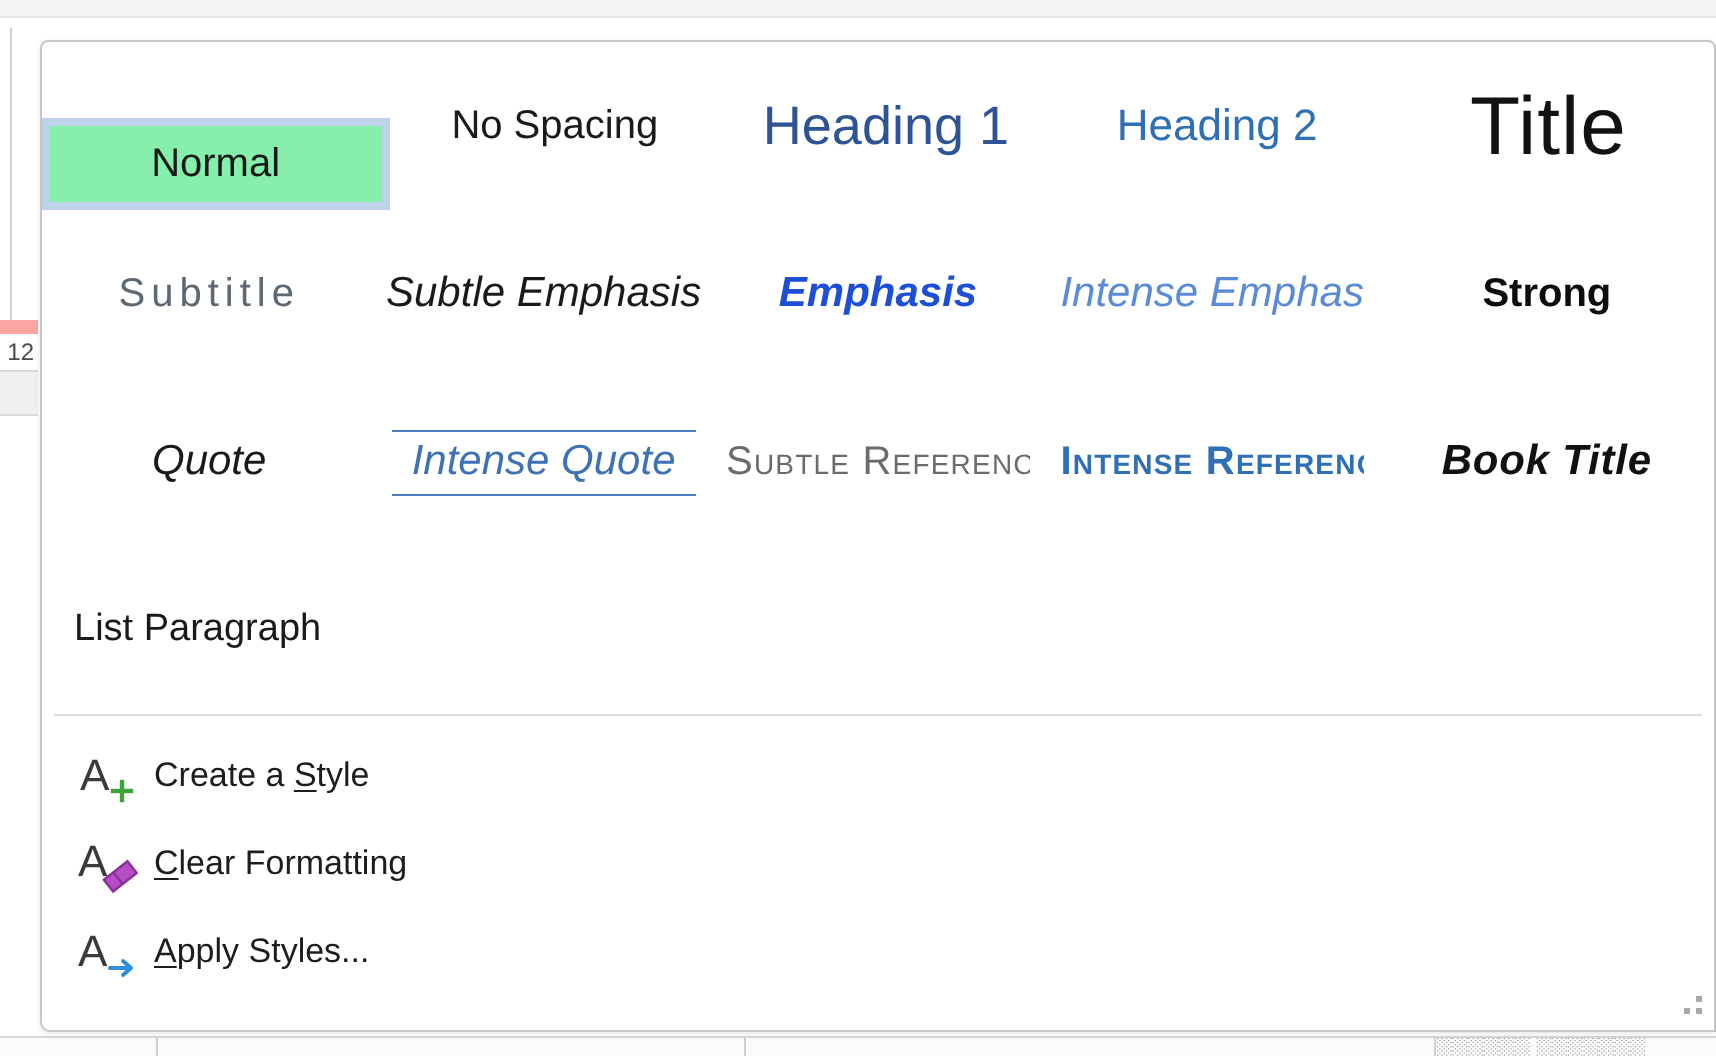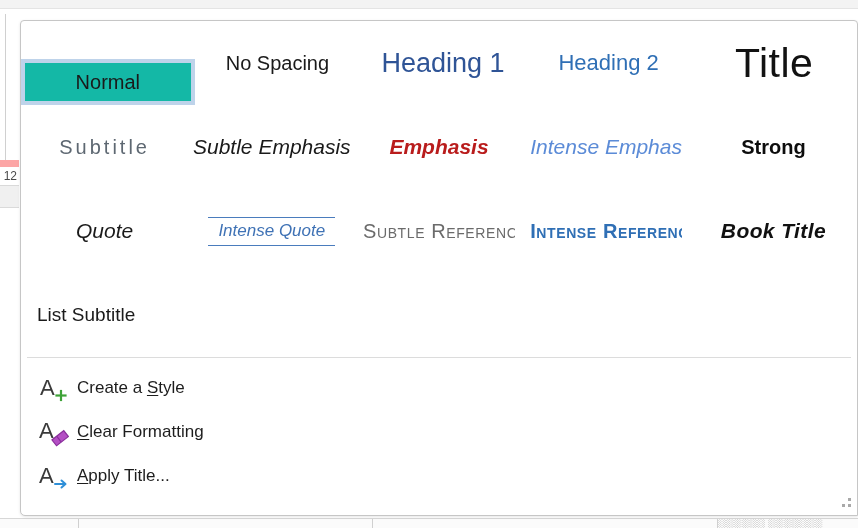--- a/index.html
+++ b/index.html
@@ -77,39 +77,39 @@
     cursor: default;
   }
   .cell .lbl {
     white-space: nowrap;
     overflow: hidden;
     max-width: 100%;
     display: block;
   }
   .cell.selected {
     border: 4px solid #bed3ea;
-    background: #14b8a6;
+    background: #86efac;
     margin-top: 38px;
   }
   .cell.leftalign { justify-content: flex-start; padding-left: 16px; }
 
   
   .s-normal      { font-size: 20px; color: #1a1a1a; font-weight: 400; }
   .s-nospacing   { font-size: 20px; color: #1a1a1a; font-weight: 400; }
   .s-heading1    { font-size: 27px; color: #2f5496; font-weight: 400; }
   .s-heading2    { font-size: 22px; color: #2f6fb5; font-weight: 400; }
   .s-title       { font-size: 41px; color: #121212; font-weight: 300; letter-spacing: 0.5px; }
   .s-subtitle    { font-size: 20px; color: #5e6872; font-weight: 400; letter-spacing: 3px; }
   .s-subtleemph  { font-size: 21px; color: #1a1a1a; font-style: italic; }
-  .s-emphasis    { font-size: 21px; color: #b91c1c; font-style: italic; font-weight: bold; }
+  .s-emphasis    { font-size: 21px; color: #1d4ed8; font-style: italic; font-weight: bold; }
   .s-intenseemph { font-size: 21px; color: #5b8bd7; font-style: italic; }
   .s-strong      { font-size: 20px; color: #0d0d0d; font-weight: bold; }
   .s-quote       { font-size: 21px; color: #1a1a1a; font-style: italic; }
   .s-intensequote{
-    font-size: 17px; color: #3f72b5; font-style: italic;
+    font-size: 21px; color: #3f72b5; font-style: italic;
     border-top: 1px solid #4a7cbd; border-bottom: 1px solid #4a7cbd;
     padding: 3px 10px 4px 10px;
   }
   .s-subtleref   { font-size: 20px; color: #6b6b6b; font-variant: small-caps; letter-spacing: 0.6px; }
   .s-intenseref  { font-size: 20px; color: #2f6fb5; font-variant: small-caps; font-weight: bold; letter-spacing: 0.6px; }
   .s-booktitle   { font-size: 21px; color: #111111; font-weight: bold; font-style: italic; letter-spacing: 0.4px; text-align: right; }
   .s-listpara    { font-size: 19px; color: #1a1a1a; }
 
   .clipbox { display: block; overflow: hidden; }
 
@@ -211,21 +211,21 @@
         <div class="cell">
           <span class="lbl s-intenseref clipbox" style="max-width:152px">Intense Reference</span>
         </div>
         <div class="cell">
           <span class="lbl s-booktitle">Book Title</span>
         </div>
       </div>
 
       <div class="grow">
         <div class="cell leftalign">
-          <span class="lbl s-listpara">List Subtitle</span>
+          <span class="lbl s-listpara">List Paragraph</span>
         </div>
         <div class="cell"></div>
         <div class="cell"></div>
         <div class="cell"></div>
         <div class="cell"></div>
       </div>
 
     </div>
 
     <div class="divider"></div>
@@ -266,21 +266,21 @@
         <span class="menu-icon">
           <svg width="30" height="30" viewBox="0 0 30 30">
             <text x="0" y="22" font-family="Liberation Sans, sans-serif" font-size="22" fill="#3a3a3a">A</text>
             <g stroke="#2f8fd8" stroke-width="2" fill="none" stroke-linecap="round">
               <line x1="16" y1="23" x2="26" y2="23"></line>
               <polyline points="22.5,19.5 26.5,23 22.5,26.5" stroke-linejoin="round"></polyline>
             </g>
           </svg>
         </span>
         <span class="menu-label">
-          <span></span><u>A</u><span>pply Title...</span>
+          <span></span><u>A</u><span>pply Styles...</span>
         </span>
       </div>
 
     </div>
 
     <div class="grip">
       <i class="a"></i>
         <i class="b"></i>
         <i class="c"></i>
     </div>

